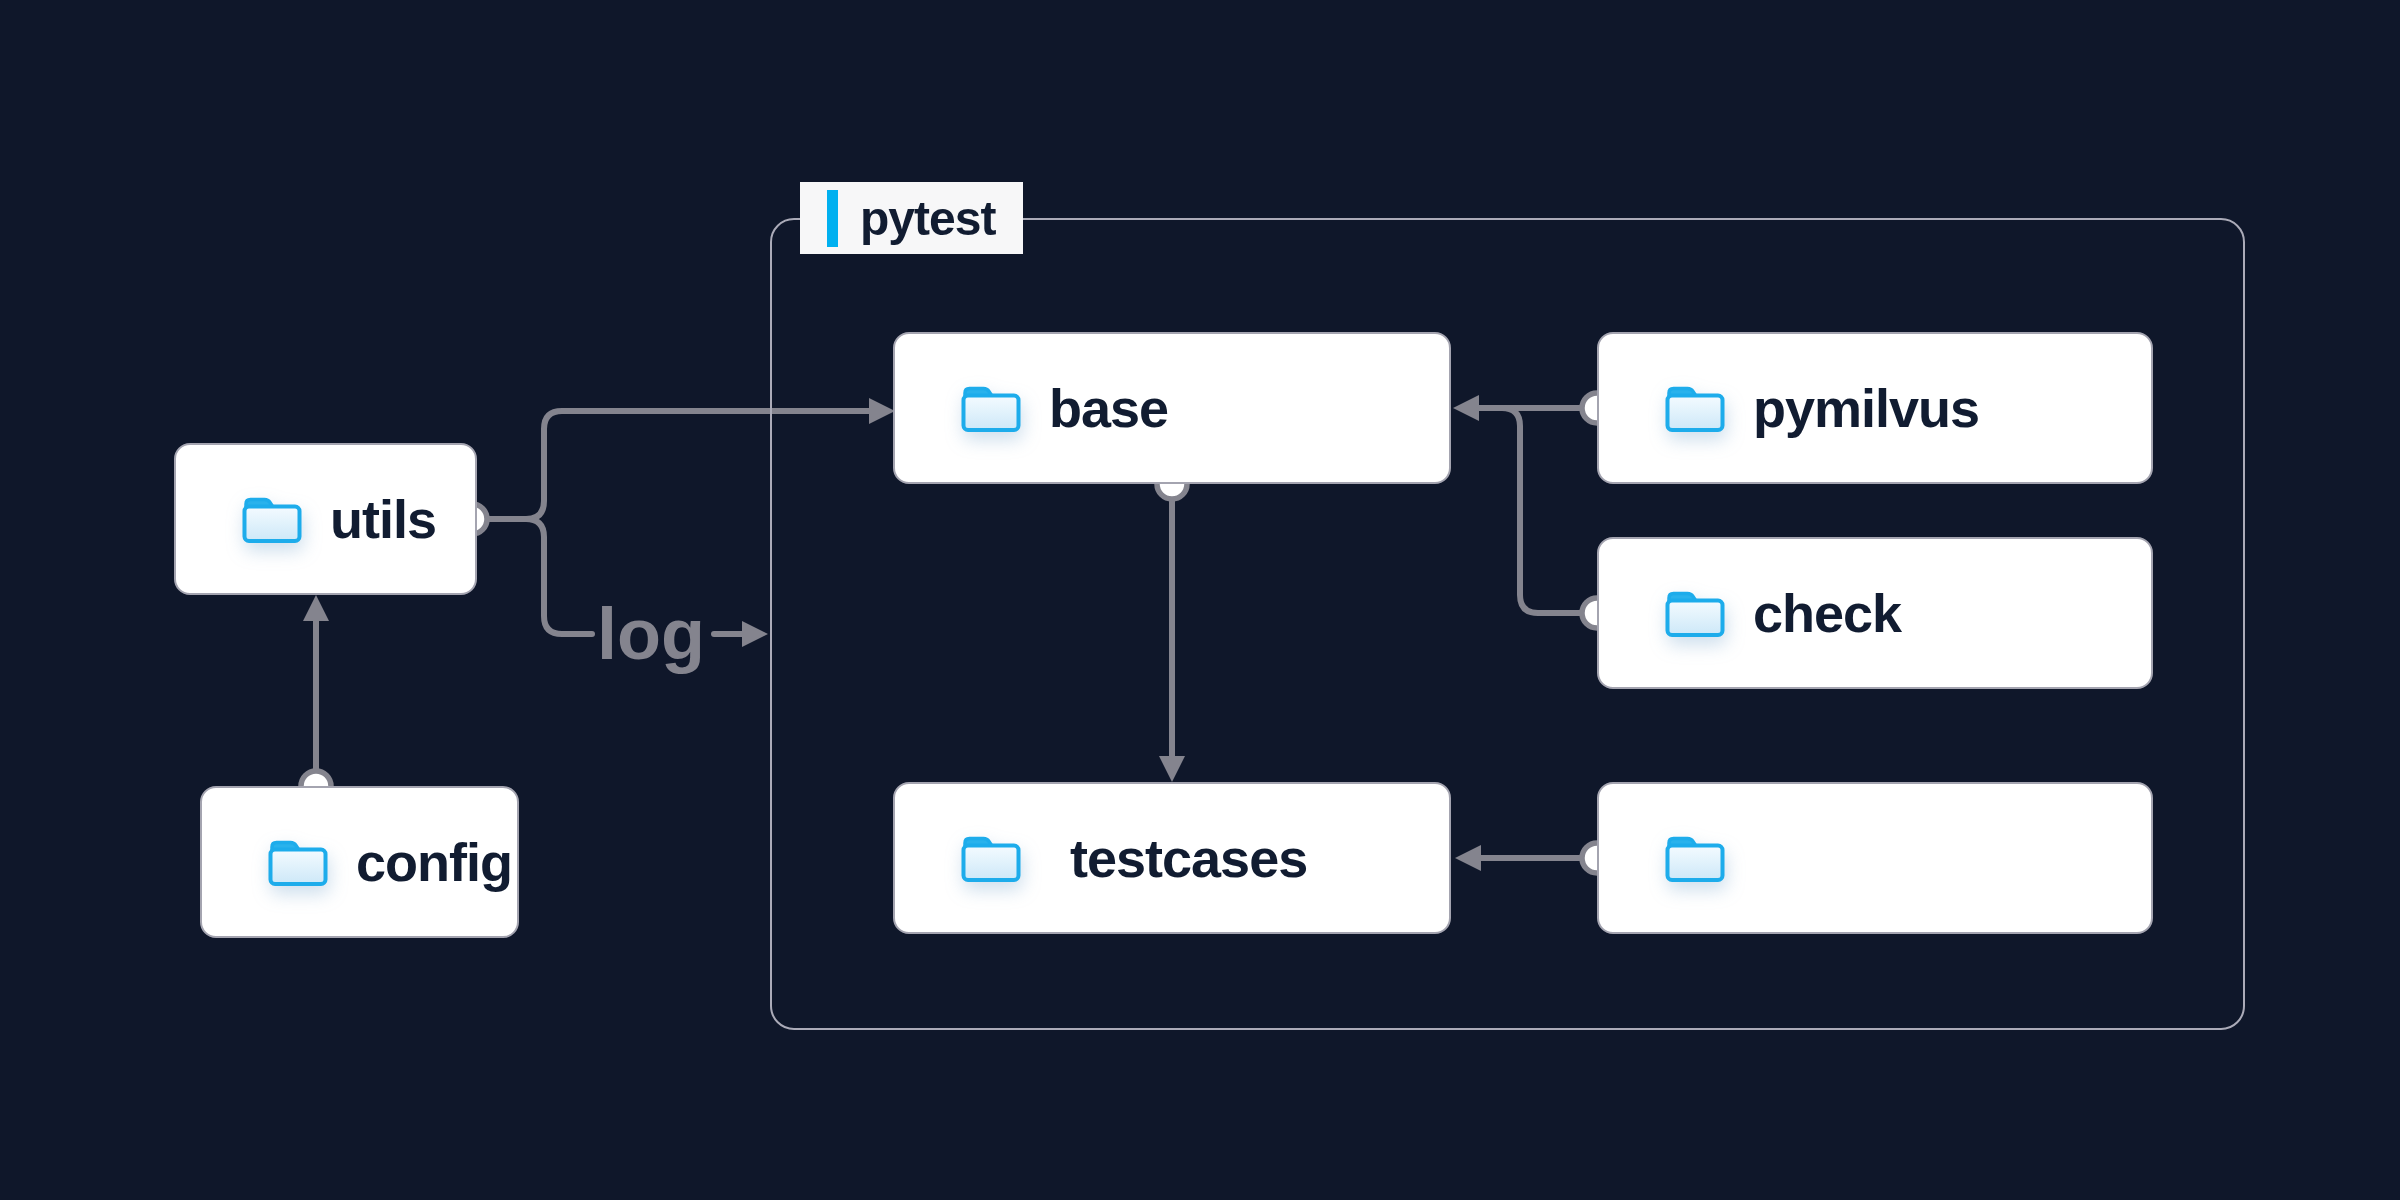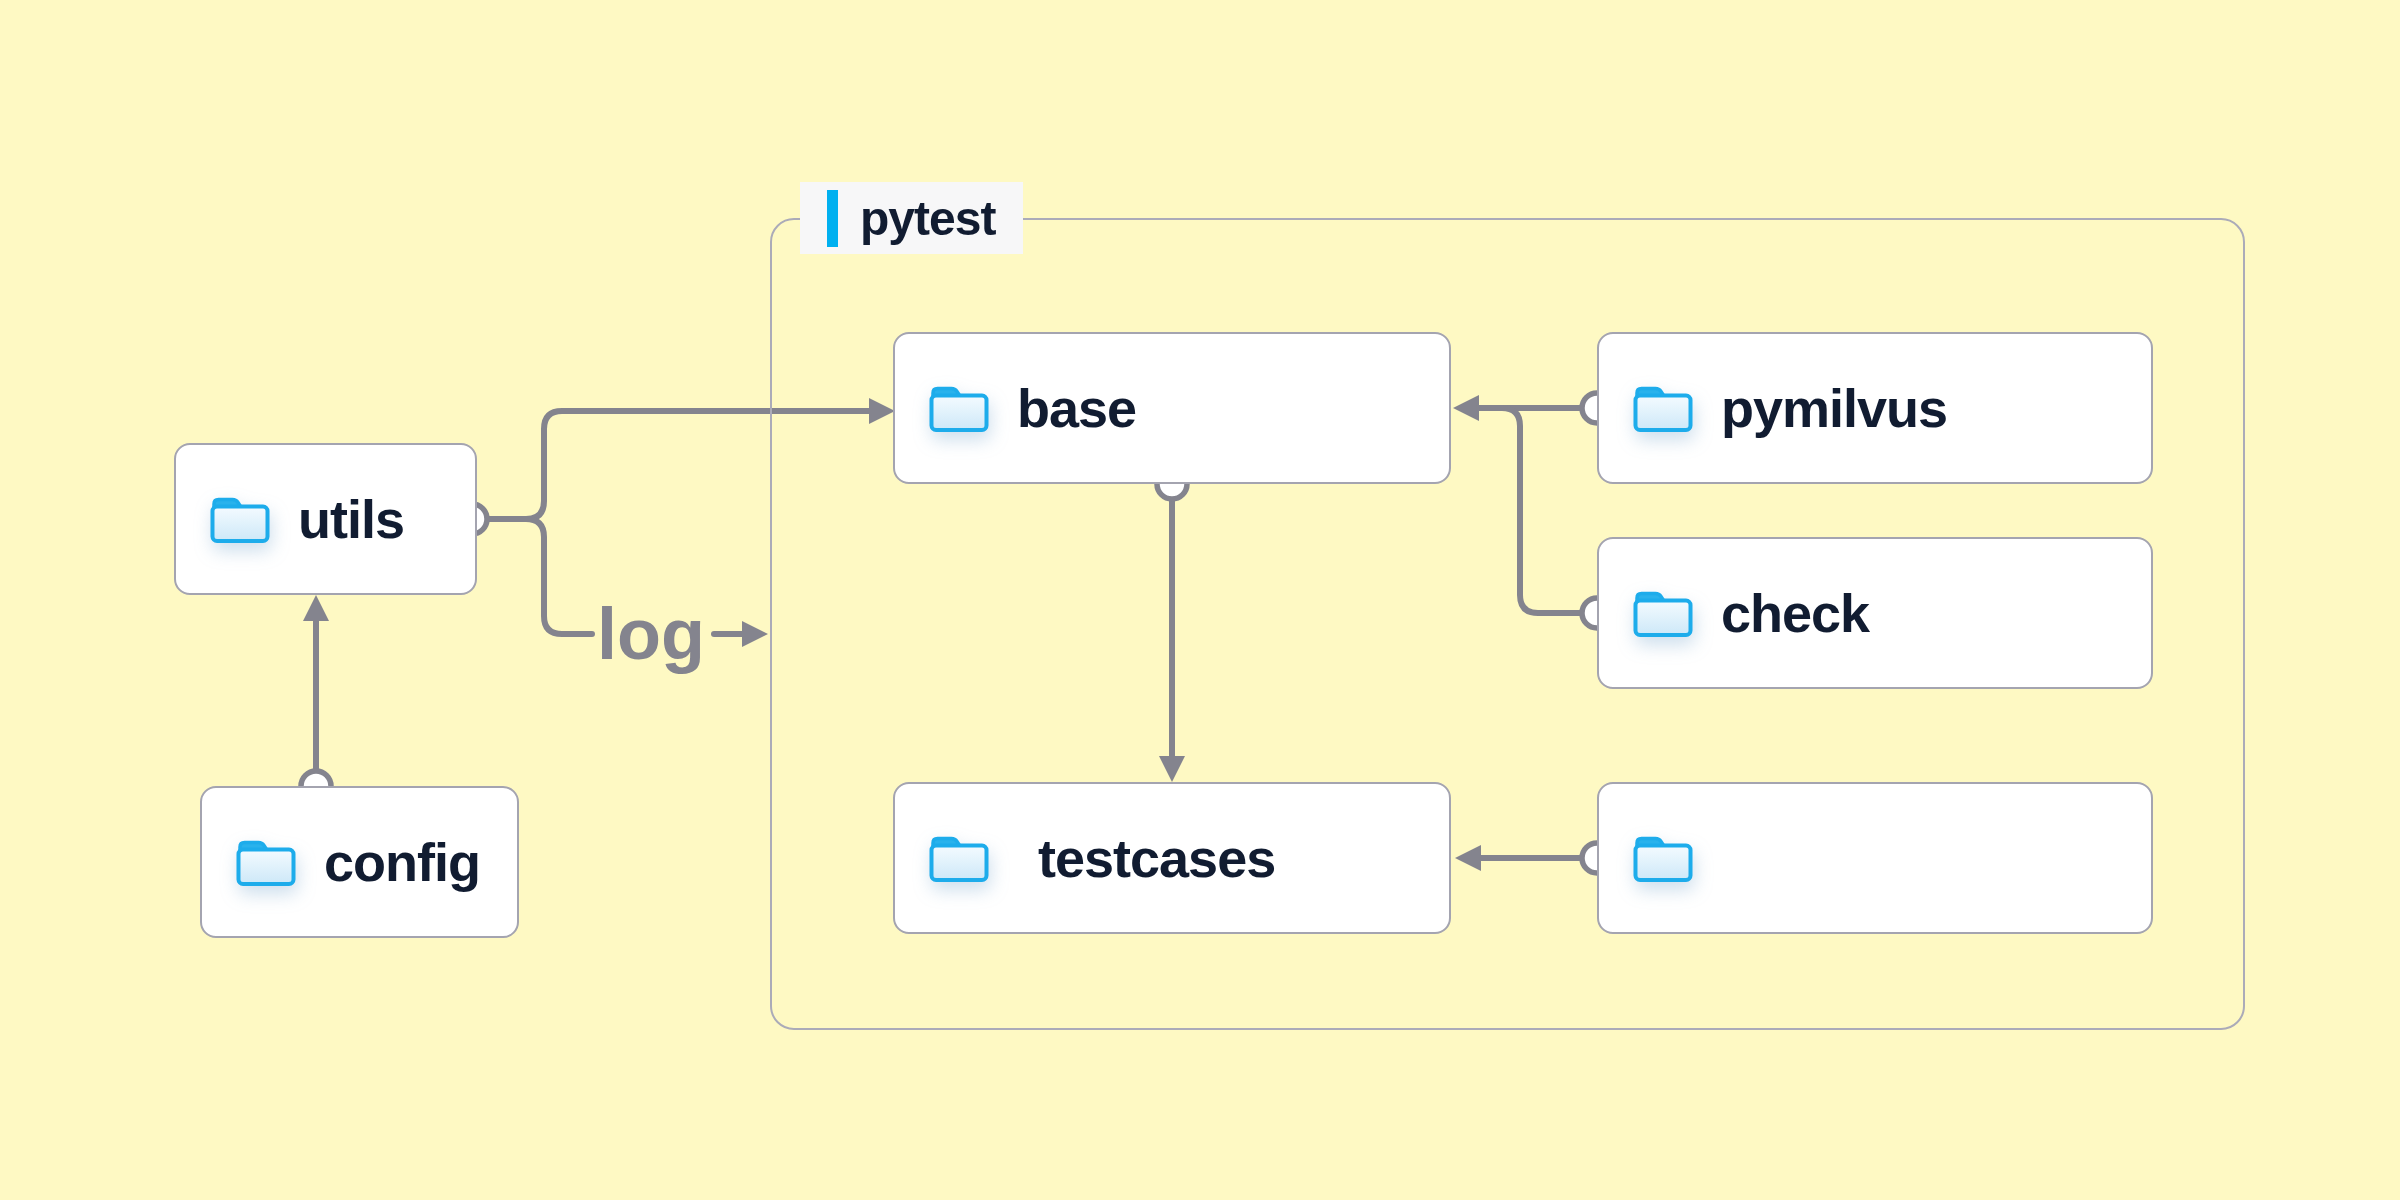--- a/index.html
+++ b/index.html
@@ -1,17 +1,17 @@
 <!DOCTYPE html>
 <html><head>
 <meta charset="utf-8">
 <style>
   html,body{margin:0;padding:0;background:#f7f7f8;}
   .canvas{
-    position:relative;width:2400px;height:1200px;background:#fef9c3;overflow:hidden;
+    position:relative;width:2400px;height:1200px;background:#0f172a;overflow:hidden;
     font-family:"Liberation Sans", sans-serif;
   }
   .wires{position:absolute;left:0;top:0;width:2400px;height:1200px;}
   .wire{stroke:#84848e;stroke-width:6;fill:none;stroke-linecap:round;}
   .arrowhead{fill:#84848e;stroke:none;}
   .port{fill:#ffffff;stroke:#84848e;stroke-width:5.5;}
 
   .pytest-box{
     position:absolute;left:770px;top:218px;width:1475px;height:812px;
     border:2px solid #ababb8;border-radius:24px;box-sizing:border-box;
@@ -20,21 +20,21 @@
     position:absolute;left:800px;top:182px;height:72px;
     display:flex;align-items:center;gap:22px;
     background:#f7f7f8;padding:0 28px 0 27px;
   }
   .pytest-label .bar{width:11px;height:57px;background:#00b0f0;flex:none;}
   .pytest-label .text{font-size:48px;font-weight:700;color:#111c31;letter-spacing:-1px;white-space:nowrap;}
 
   .node{
     position:absolute;height:152px;background:#ffffff;
     border:2.5px solid #a4a4b0;border-radius:16px;box-sizing:border-box;
-    display:flex;align-items:center;gap:26px;padding-left:32px;
+    display:flex;align-items:center;gap:26px;padding-left:64px;
   }
   .node .label{font-size:54px;font-weight:700;color:#111c31;letter-spacing:-1px;white-space:nowrap;}
   .folder-svg{width:64px;height:52px;flex:none;filter:drop-shadow(2px 8px 9px rgba(80,140,190,.28));}
 
   .node-utils    {left:174px; top:443px; width:303px;text-align:right;}
   .node-config   {left:158px; top:786px; width:319px;margin-left:42px;}
   .node-base     {left:893px; top:332px; width:558px;}
   .node-testcases{left:893px; top:782px; width:558px;gap:47px;}
   .node-pymilvus {left:1597px;top:332px; width:556px;}
   .node-check    {left:1597px;top:537px; width:556px;text-align:center;}

